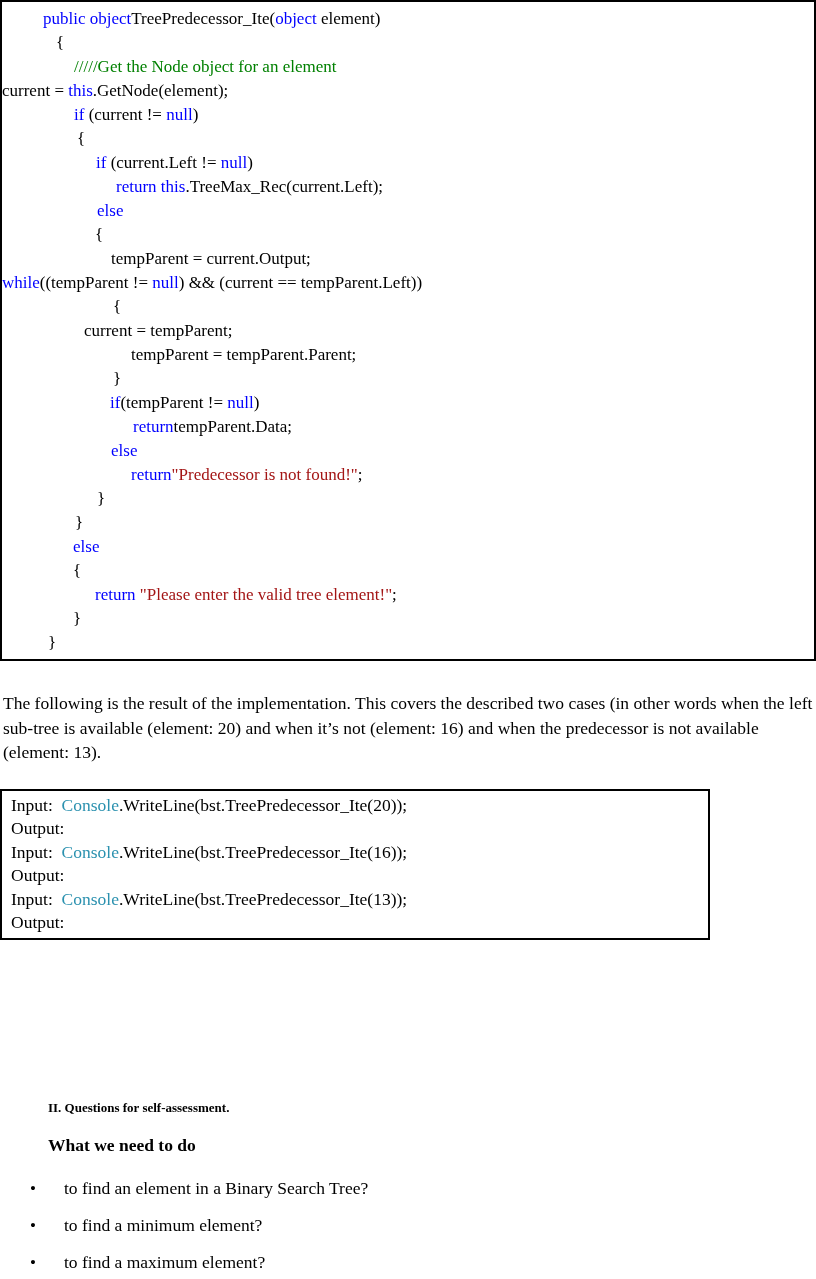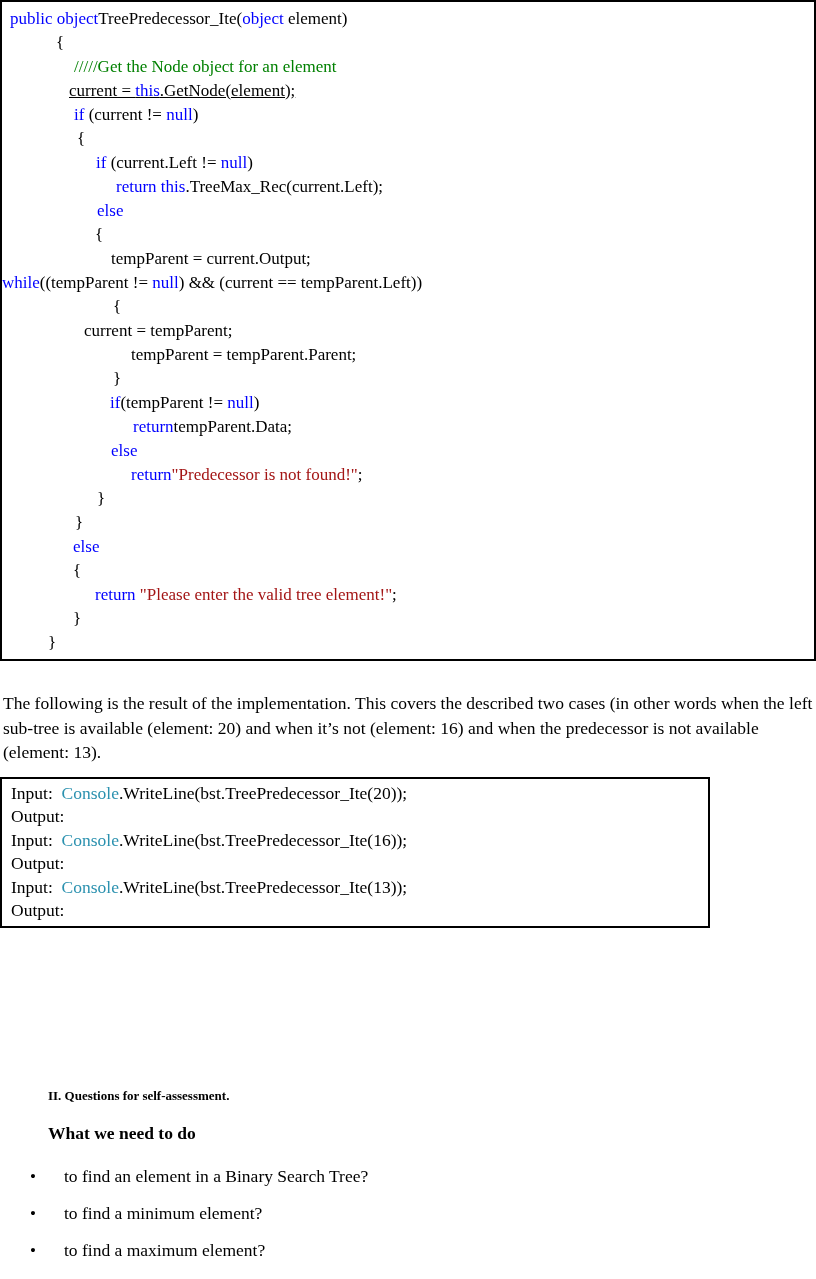--- a/index.html
+++ b/index.html
@@ -29,21 +29,21 @@
   .ty { color: #2b91af; }
   .pl { color: #000000; }
   .para {
     font-size: 17.5px;
     line-height: 24.5px;
     margin: 30px 2px 0 3px;
   }
   .console-box {
     border: 2px solid #000;
     width: 710px;
-    margin-top: 12px;
+    margin-top: 24px;
     padding: 3px 0 3px 9px;
     background: #fff;
   }
   .console-line {
     font-size: 17.5px;
     line-height: 23.5px;
     white-space: pre;
   }
   .section-heading {
     font-size: 13px;
@@ -71,24 +71,24 @@
     position: absolute;
     left: 0;
     top: 0;
     font-size: 17px;
   }
 </style>
 </head>
 <body>
 
 <div class="code-box">
-    <div class="code-line" style="padding-left: 8px;"><span class="kw">public</span><span class="pl"> </span><span class="kw">object</span><span class="pl">TreePredecessor_Ite(</span><span class="kw">object</span><span class="pl"> element)</span></div>
+    <div class="code-line" style="padding-left: 8px; margin-left: 33px;"><span class="kw">public</span><span class="pl"> </span><span class="kw">object</span><span class="pl">TreePredecessor_Ite(</span><span class="kw">object</span><span class="pl"> element)</span></div>
     <div class="code-line" style="padding-left: 54px;"><span class="pl">{</span></div>
     <div class="code-line" style="padding-left: 72px;"><span class="cm">/////Get the Node object for an element</span></div>
-    <div class="code-line" style="padding-left: 67px; text-decoration: underline;"><span class="pl">current = </span><span class="kw">this</span><span class="pl">.GetNode(element);</span></div>
+    <div class="code-line" style=""><span class="pl">current = </span><span class="kw">this</span><span class="pl">.GetNode(element);</span></div>
     <div class="code-line" style="padding-left: 72px;"><span class="kw">if</span><span class="pl"> (current != </span><span class="kw">null</span><span class="pl">)</span></div>
     <div class="code-line" style="padding-left: 75px;"><span class="pl">{</span></div>
     <div class="code-line" style="padding-left: 94px;"><span class="kw">if</span><span class="pl"> (current.Left != </span><span class="kw">null</span><span class="pl">)</span></div>
     <div class="code-line" style="padding-left: 114px;"><span class="kw">return</span><span class="pl"> </span><span class="kw">this</span><span class="pl">.TreeMax_Rec(current.Left);</span></div>
     <div class="code-line" style="padding-left: 95px;"><span class="kw">else</span></div>
     <div class="code-line" style="padding-left: 93px;"><span class="pl">{</span></div>
     <div class="code-line" style="padding-left: 109px;"><span class="pl">tempParent = current.Output;</span></div>
     <div class="code-line" style=""><span class="kw">while</span><span class="pl">((tempParent != </span><span class="kw">null</span><span class="pl">) &amp;&amp; (current == tempParent.Left))</span></div>
     <div class="code-line" style="padding-left: 111px;"><span class="pl">{</span></div>
     <div class="code-line" style="padding-left: 66px; margin-left: 16px;"><span class="pl">current = tempParent;</span></div>

